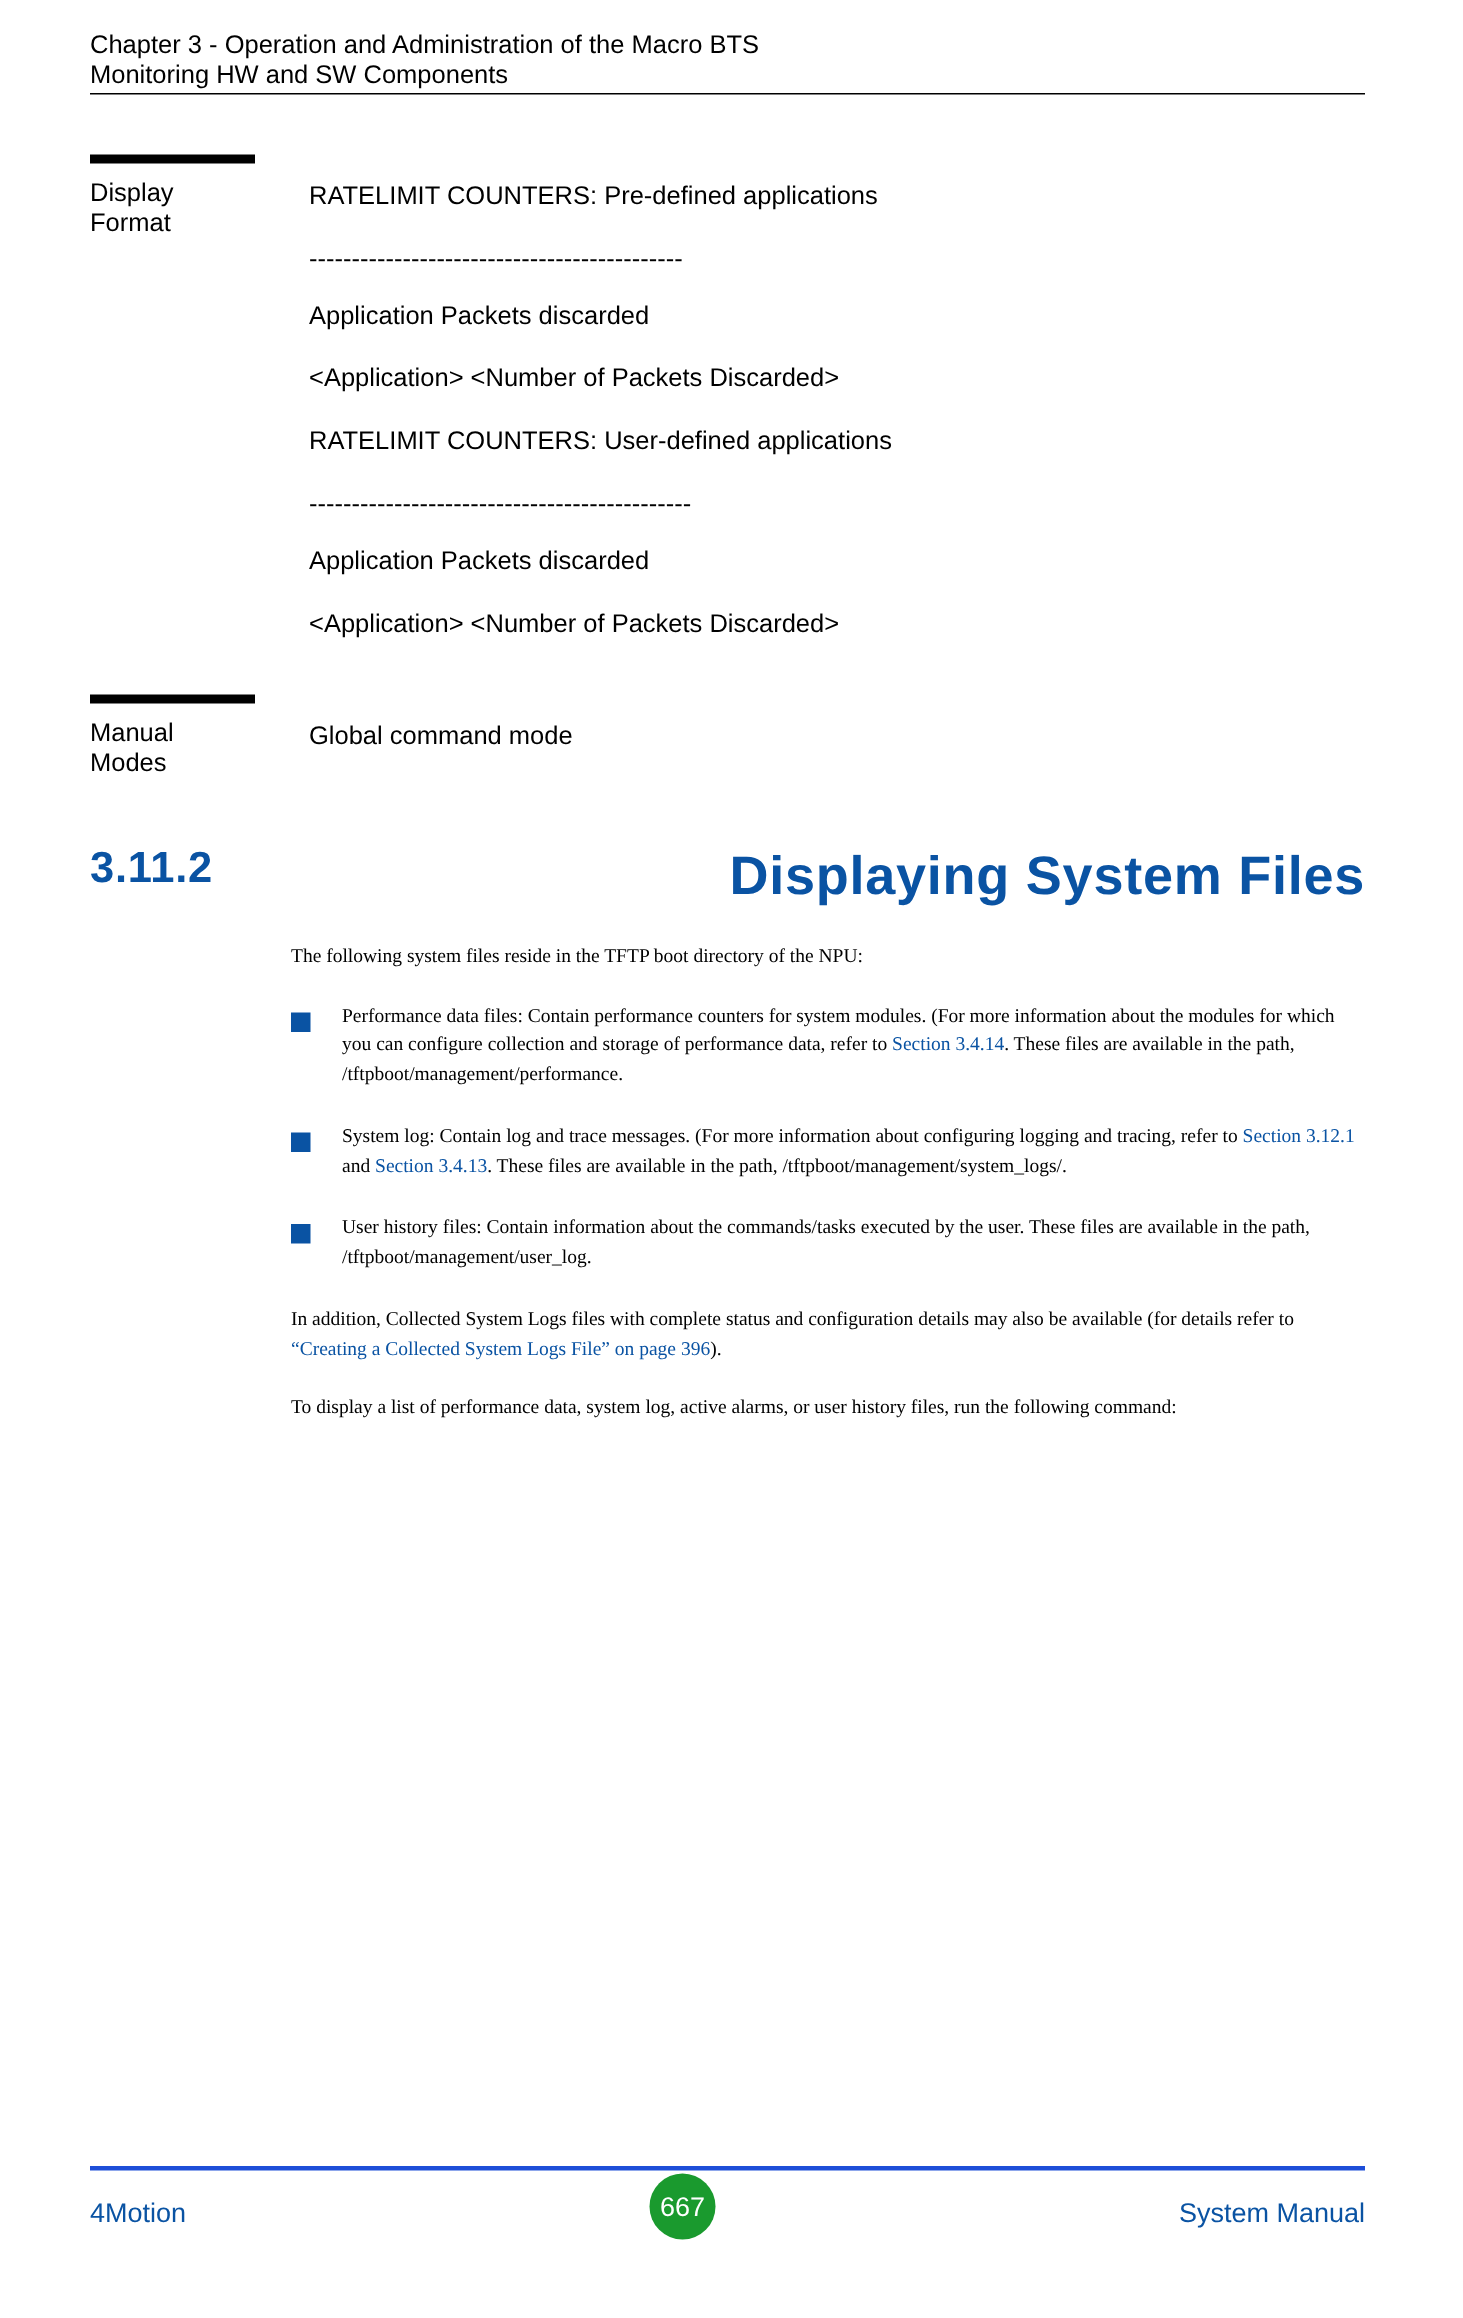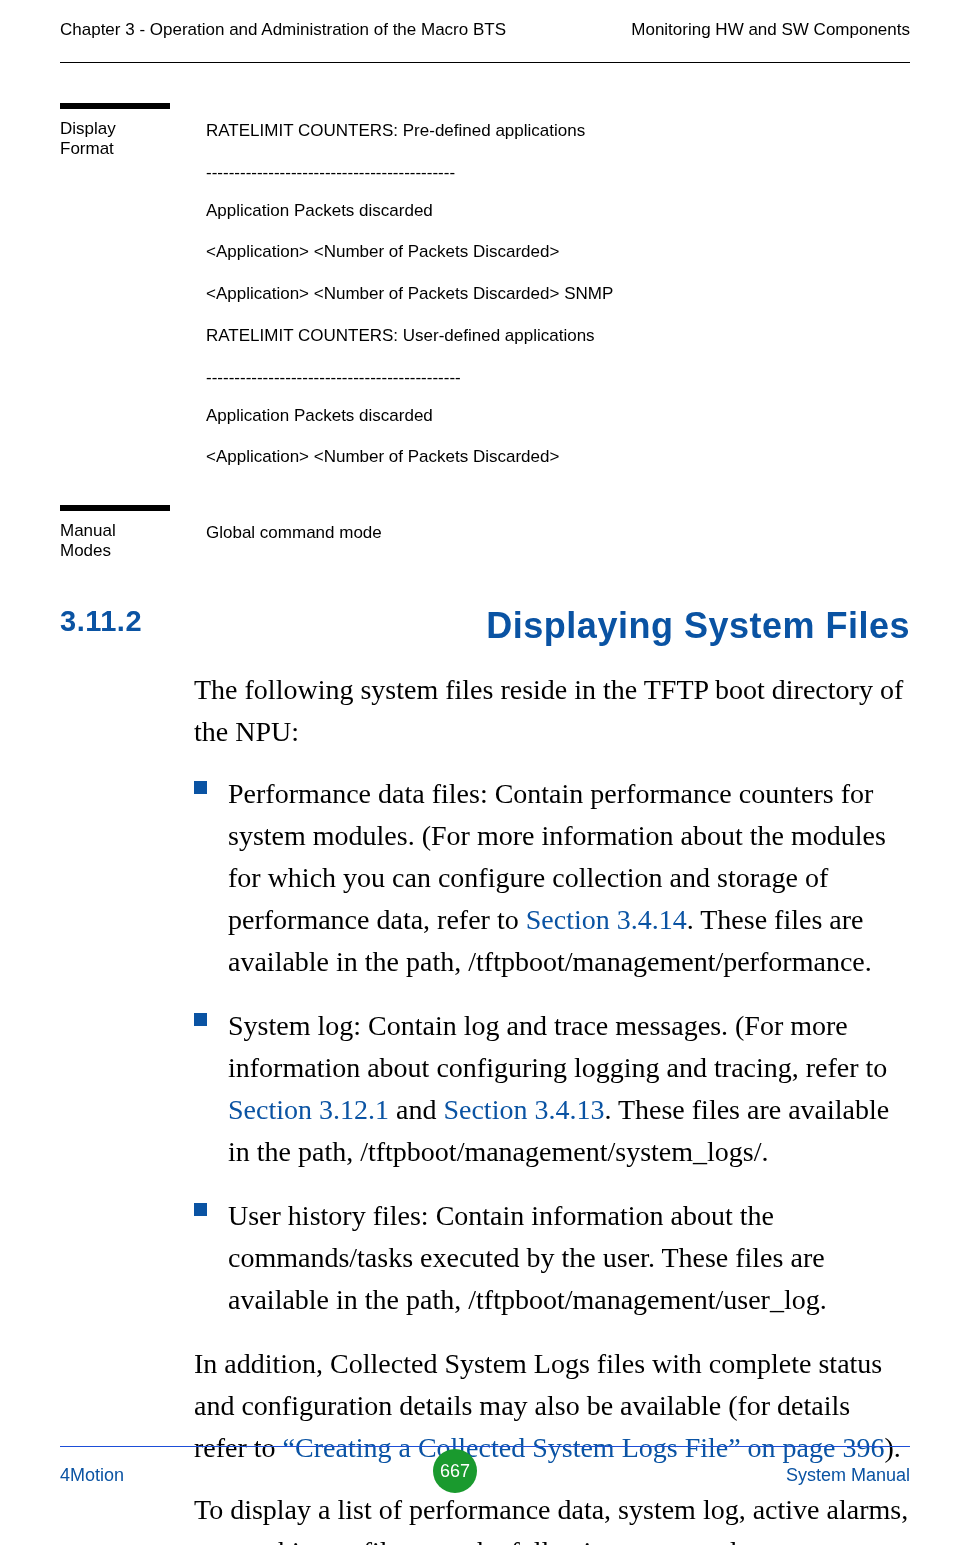--- a/index.html
+++ b/index.html
@@ -18,22 +18,23 @@
     height: 1545px;
     position: relative;
     padding: 20px 65px 0 60px;
   }
   .header {
     display: flex;
     justify-content: space-between;
     font-size: 17px;
     color: #000;
     border-bottom: 1px solid #000;
-    padding-bottom: 22px;
+    padding-bottom: 2px;
     margin-bottom: 40px;
+    flex-direction: column;
   }
   .section-block {
     display: flex;
     margin-bottom: 18px;
     gap: 36px;
   }
   .section-label-col {
     width: 110px;
     flex: 0 0 110px;
     padding-right: 10px;
@@ -71,21 +72,21 @@
   }
   .heading-title {
     color: #0a53a3;
     font-weight: bold;
     font-size: 36px;
     letter-spacing: 0.5px;
   }
   .body-text {
     margin-left: 134px;
     font-family: "Palatino Linotype", "Book Antiqua", Georgia, serif;
-    font-size: 28px;
+    font-size: 13px;
     line-height: 1.5;
   }
   .body-text p {
     margin: 0 0 20px 0;
   }
   .bullet-list {
     list-style: none;
     padding: 0;
     margin: 0 0 18px 0;
   }
@@ -108,21 +109,21 @@
   }
   .footer {
     position: absolute;
     left: 60px;
     right: 65px;
     bottom: 48px;
     display: flex;
     align-items: center;
     justify-content: space-between;
     font-size: 18px;
-    border-top: 1px solid #1d4ed8;
+    border-top: 3px solid #1d4ed8;
     padding-top: 6px;
   }
   .footer-left {
     color: #0a53a3;
   }
   .footer-center {
     color: #fff;
     background: #1a9a2e;
     border-radius: 50%;
     width: 44px;
@@ -148,21 +149,20 @@
     <span>Monitoring HW and SW Components</span>
   </div>
 
   <div class="section-block">
     <div class="section-label-col">Display Format</div>
     <div class="section-content-col">
       <p>RATELIMIT COUNTERS: Pre-defined applications</p>
       <p class="tight">--------------------------------------------</p>
       <p>Application     Packets discarded</p>
       <p> &lt;Application&gt;    &lt;Number of Packets Discarded&gt;</p>
-      <p>&lt;Application&gt;     &lt;Number of Packets Discarded&gt; SNMP</p>
       <p>RATELIMIT COUNTERS: User-defined applications</p>
       <p class="tight">---------------------------------------------</p>
       <p>Application    Packets discarded</p>
       <p>&lt;Application&gt;   &lt;Number of Packets Discarded&gt;</p>
     </div>
   </div>
 
   <div class="section-block">
     <div class="section-label-col">Manual Modes</div>
     <div class="section-content-col">

